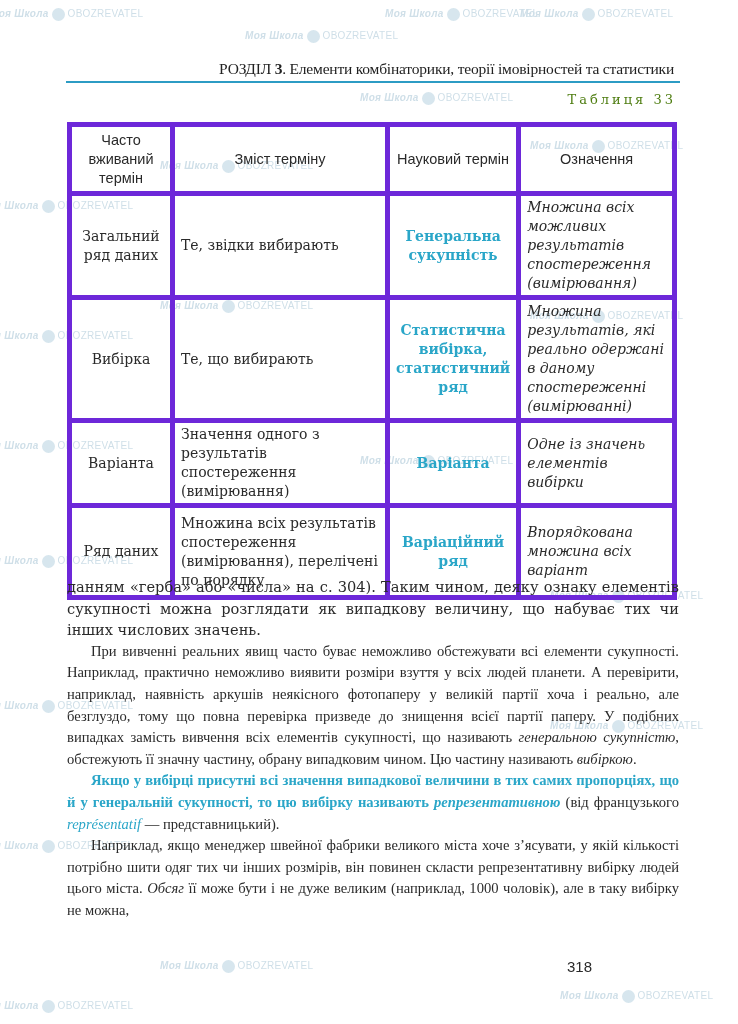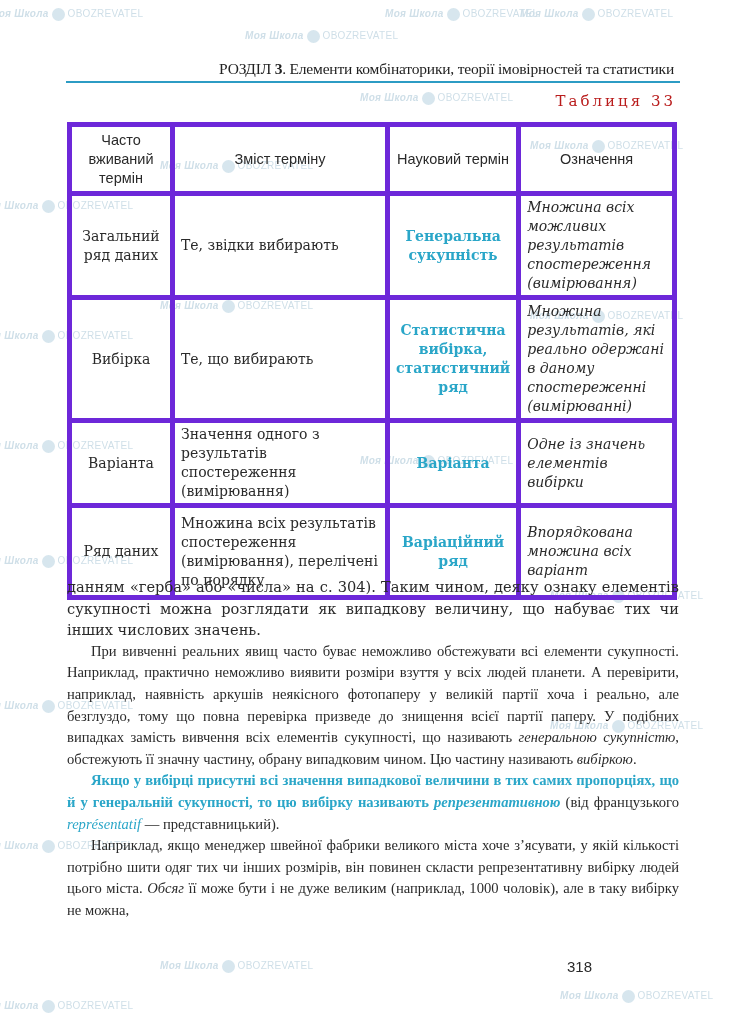--- a/index.html
+++ b/index.html
@@ -19,22 +19,22 @@
   .header {
     position: absolute; left: 66px; top: 58px; width: 614px; height: 23px;
     border-bottom: 2px solid #2c9cc4; z-index: 1;
   }
   .header-text {
     position: absolute; right: 6px; top: 2px; font-family: Liberation Serif, serif;
     font-size: 15.5px; color: #222; white-space: nowrap; letter-spacing: -0.2px;
   }
   .header-text b { font-weight: bold; }
   .table-label {
-    position: absolute; right: 62px; top: 92px; font-size: 15px; letter-spacing: 3px;
-    color: #b91c1c; z-index: 1;
+    position: absolute; right: 62px; top: 92px; font-size: 13px; letter-spacing: 3px;
+    color: #4d7c0f; z-index: 1;
   }
   table.terms {
     position: absolute; left: 67px; top: 122px; width: 610px; border-collapse: collapse; z-index: 1;
     font-size: 14px;
   }
   table.terms td, table.terms th {
     border: 5px solid #6d28d9; padding: 2px 6px; vertical-align: middle; line-height: 19px;
   }
   table.terms th {
     font-family: "Liberation Sans", sans-serif; font-weight: normal; font-size: 14.5px;

